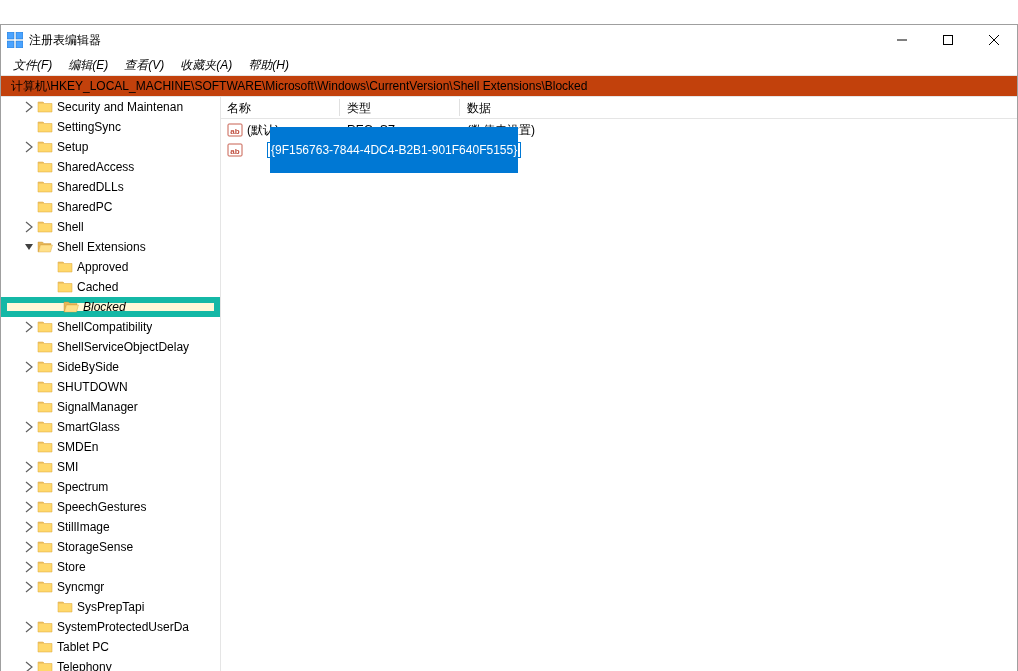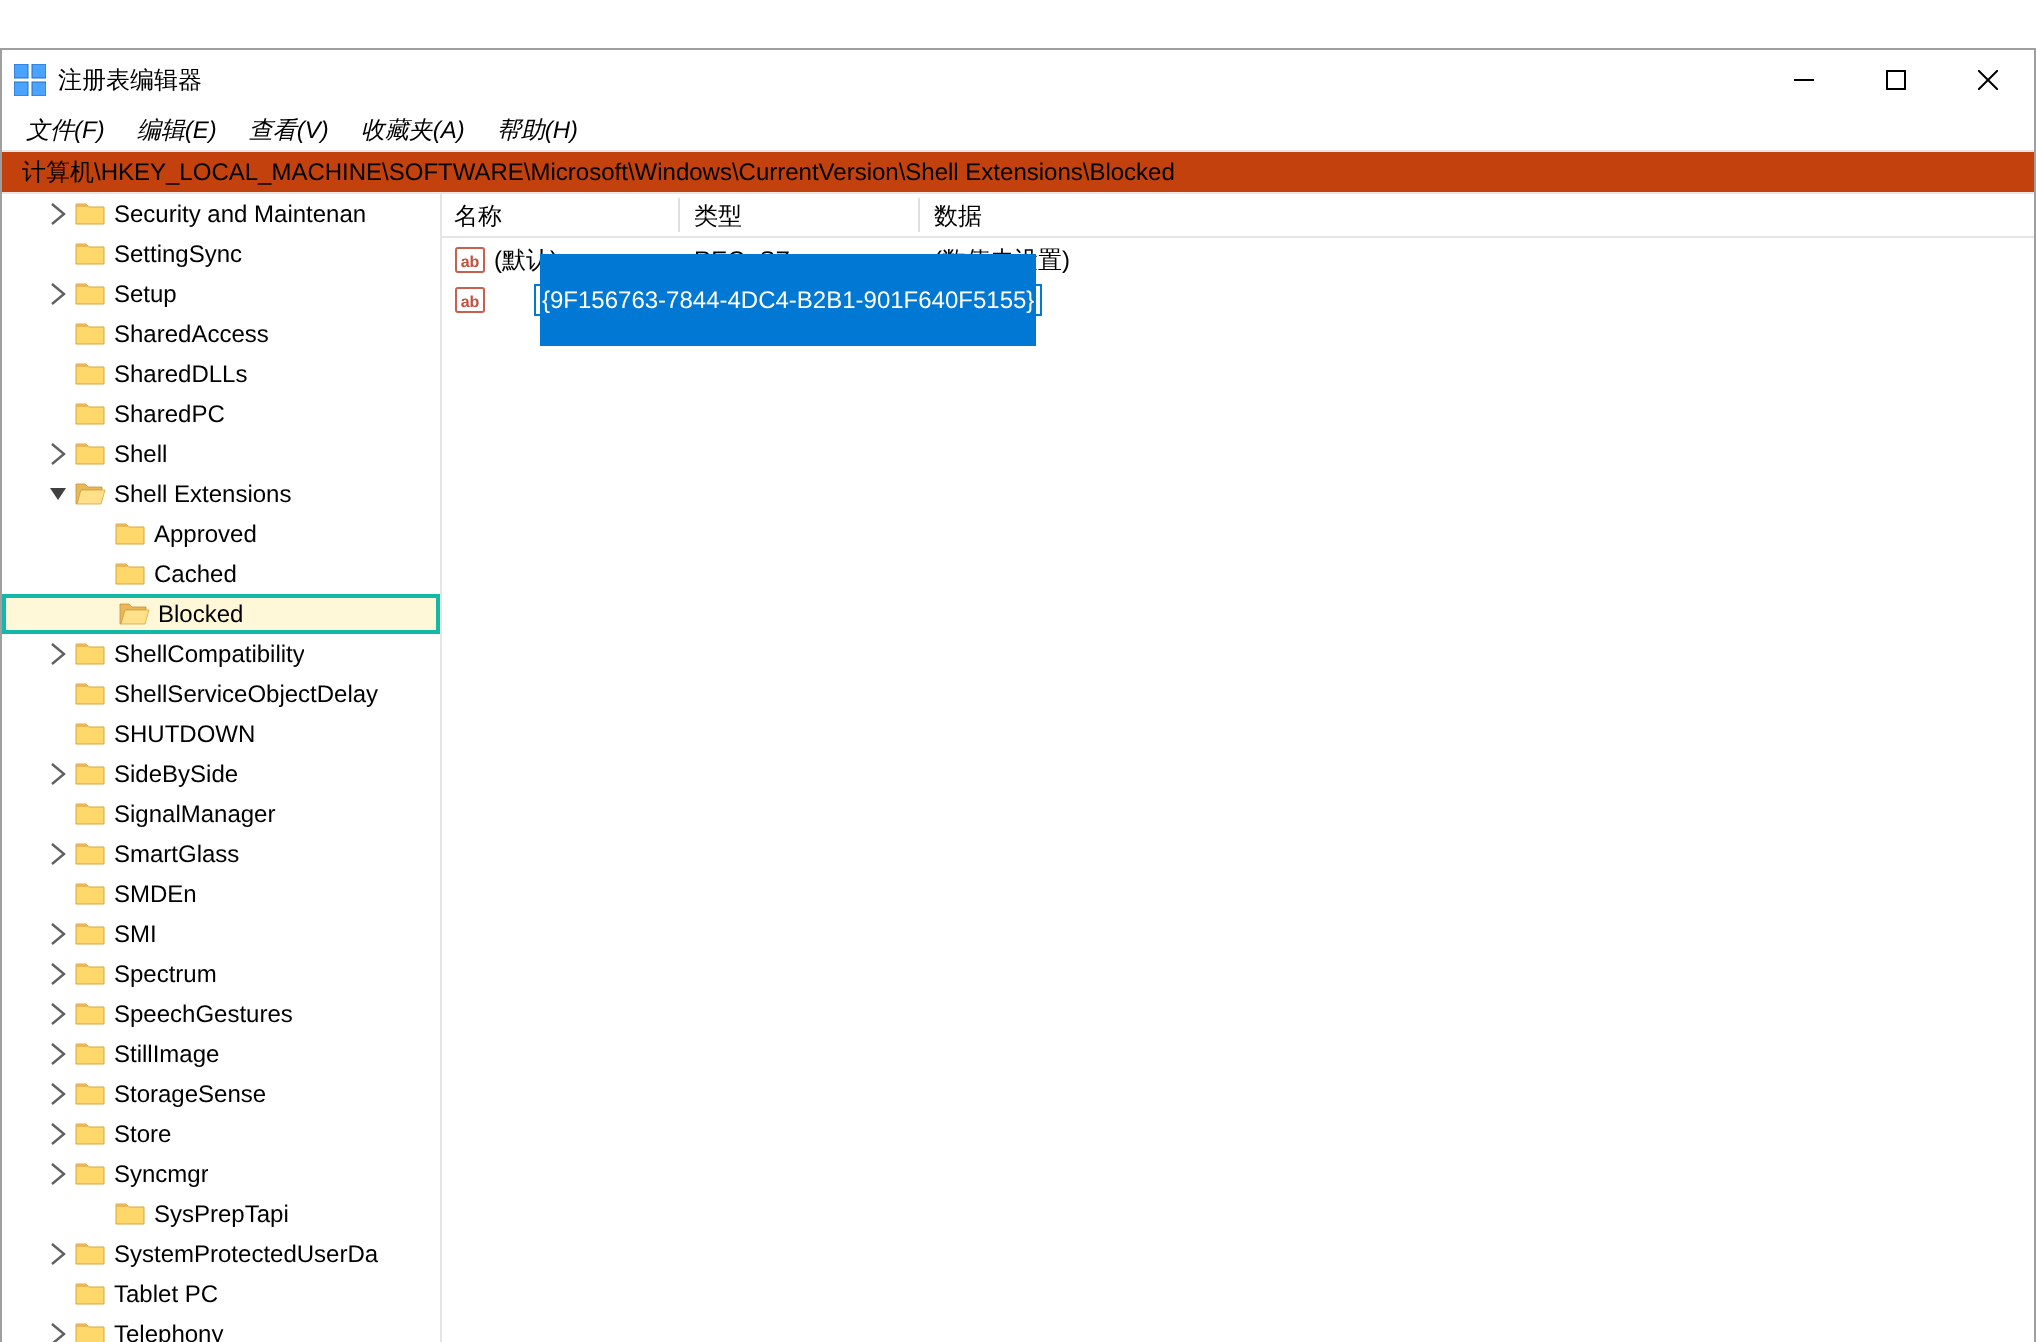--- a/index.html
+++ b/index.html
@@ -29,21 +29,21 @@
 
   
   .tree-pane::-webkit-scrollbar { width: 16px; }
   .tree-pane::-webkit-scrollbar-track { background: #f0f0f0; }
   .tree-pane::-webkit-scrollbar-thumb { background: #c2c2c2; }
   .tree-pane::-webkit-scrollbar-button { background: #f0f0f0; height: 17px; }
 
   
   .tree { padding: 0; margin: 0; }
   .tree-row { height: 20px; display: flex; align-items: center; white-space: nowrap; cursor: default; }
-  .tree-row.selected { background: #fff8d8; border:2px solid #14b8a6; height:20px; }
+  .tree-row.selected { background: #fff8d8; border:6px solid #14b8a6; height:20px;font-style:italic; }
   .exp { width: 16px; height: 16px; display: flex; align-items: center; justify-content: center; color: #6b6b6b; font-size: 10px; flex: 0 0 16px; }
   .exp.blank { visibility: hidden; }
   .folder-ico { width: 16px; height: 16px; margin-right: 4px; flex: 0 0 16px; }
   .folder-ico svg { display: block; }
   .tree-label { overflow: hidden; text-overflow: clip; }
 
   
   .list-header { height: 22px; display: flex; border-bottom: 1px solid #e5e5e5; }
   .list-header .hcol { padding: 3px 6px; border-right: 1px solid transparent; position: relative; }
   .list-header .hcol::after { content: ""; position: absolute; right: 0; top: 2px; bottom: 2px; width: 1px; background: #e0e0e0; }
@@ -302,43 +302,43 @@
             </span>
           <span class="folder-ico">
               <svg width="16" height="16">
                 <use href="#folder-closed"></use>
               </svg>
             </span>
           <span class="tree-label">ShellServiceObjectDelay</span>
         </div>
 
         <div class="tree-row" style="padding-left:20px">
+          <span class="exp">
+              <svg width="16" height="16">
+                <use href="#expand-right"></use>
+              </svg>
+            </span>
+          <span class="folder-ico">
+              <svg width="16" height="16">
+                <use href="#folder-closed"></use>
+              </svg>
+            </span>
+          <span class="tree-label">SideBySide</span>
+        </div>
+
+        <div class="tree-row" style="padding-left:20px">
           <span class="exp blank">
               <svg width="16" height="16"></svg>
             </span>
           <span class="folder-ico">
               <svg width="16" height="16">
                 <use href="#folder-closed"></use>
               </svg>
             </span>
           <span class="tree-label">SHUTDOWN</span>
-        </div>
-
-        <div class="tree-row" style="padding-left:20px">
-          <span class="exp">
-              <svg width="16" height="16">
-                <use href="#expand-right"></use>
-              </svg>
-            </span>
-          <span class="folder-ico">
-              <svg width="16" height="16">
-                <use href="#folder-closed"></use>
-              </svg>
-            </span>
-          <span class="tree-label">SideBySide</span>
         </div>
 
         <div class="tree-row" style="padding-left:20px">
           <span class="exp blank">
               <svg width="16" height="16"></svg>
             </span>
           <span class="folder-ico">
               <svg width="16" height="16">
                 <use href="#folder-closed"></use>
               </svg>

